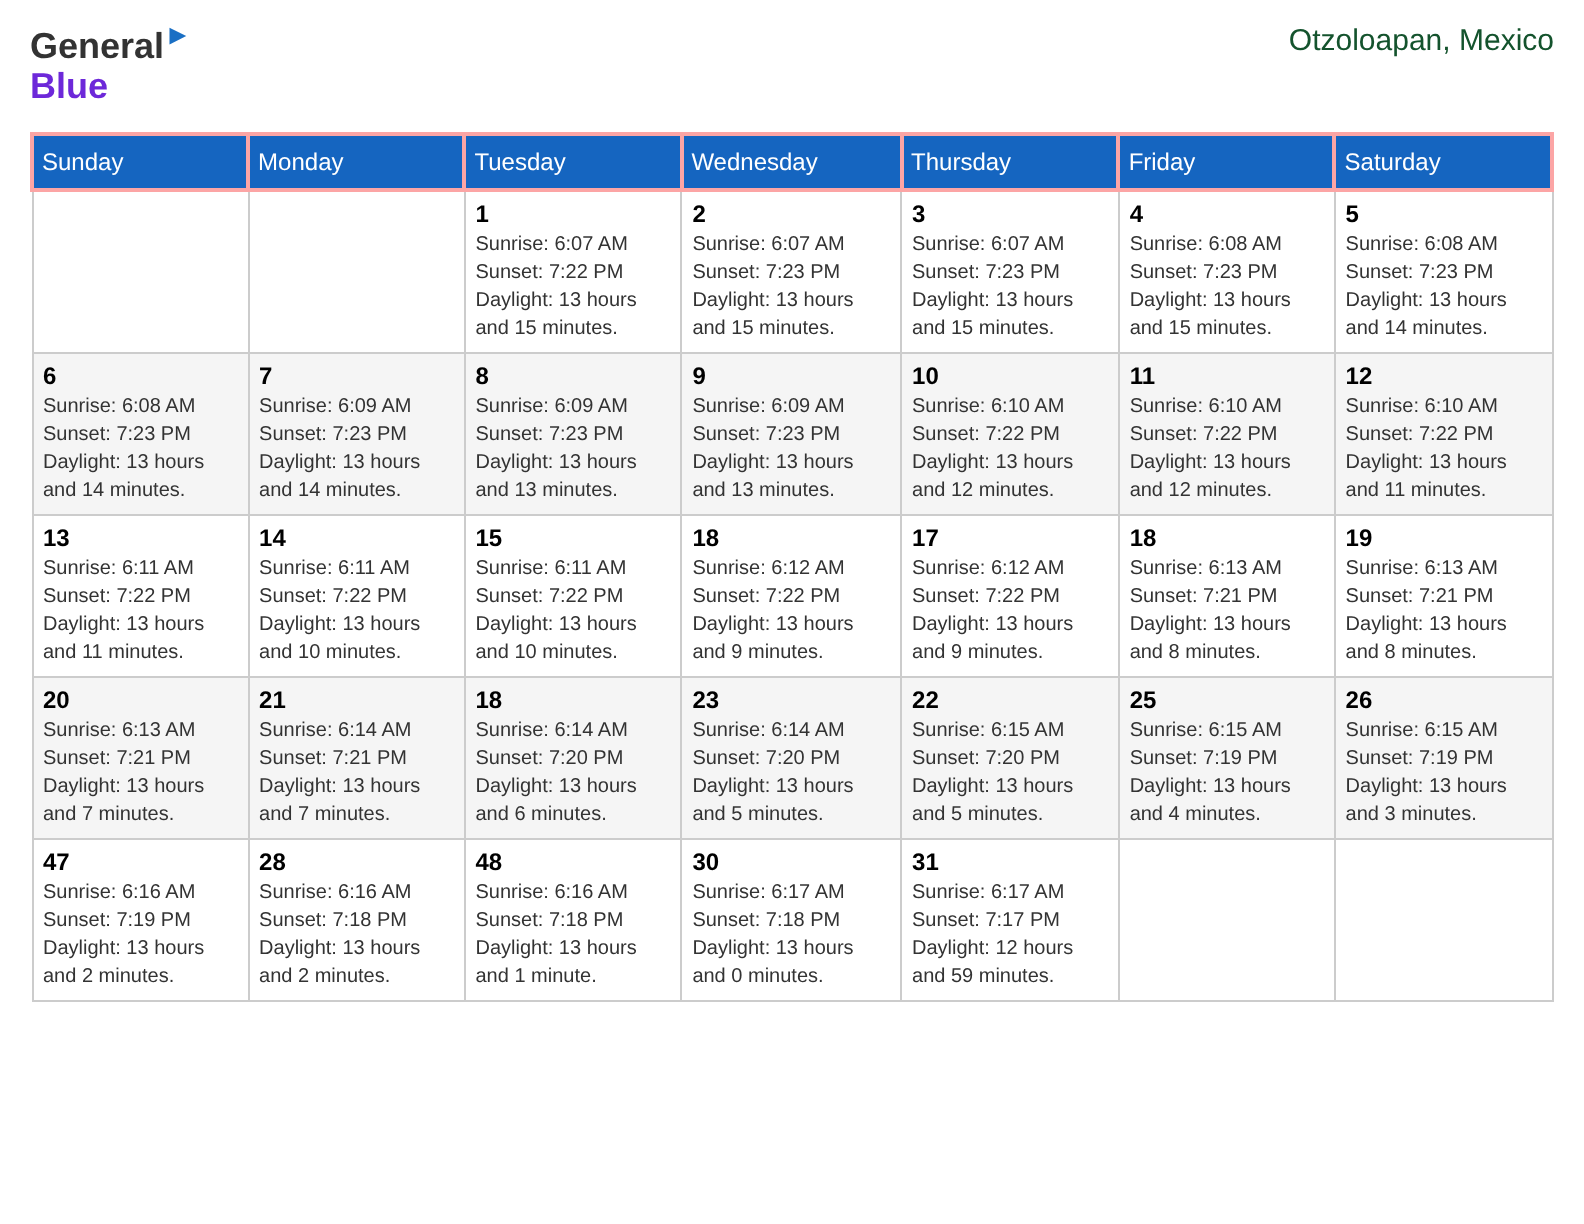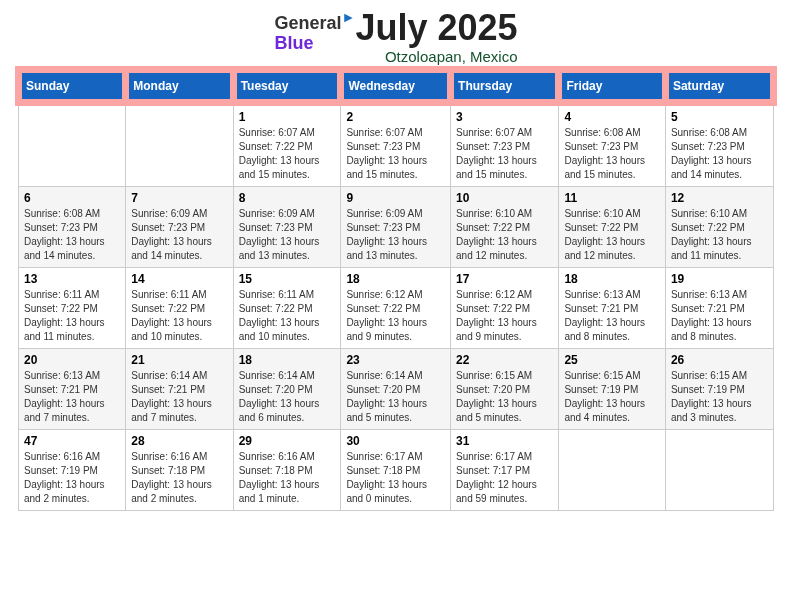--- a/index.html
+++ b/index.html
@@ -9,23 +9,23 @@
       width: 792px;
       height: 612px;
       overflow: hidden;
     }
     .container {
       width: 792px;
       padding: 10px 15px;
     }
     .header {
       display: flex;
-      justify-content: center;
+      justify-content: space-between;
       align-items: flex-start;
-      margin-bottom: 1px;
+      margin-bottom: 12px;
     }
     .logo {
       display: flex;
       align-items: center;
     }
     .logo-text {
       font-size: 18px;
       font-weight: bold;
       line-height: 1.1;
     }
@@ -49,22 +49,22 @@
       width: 100%;
       border-collapse: collapse;
       font-size: 10.5px;
     }
     .calendar thead th {
       background-color: #1565c0;
       color: #fff;
       padding: 6px 4px;
       text-align: left;
       font-size: 12px;
-      font-weight: bold;
-      border: 7px solid #fca5a5;
+      font-weight: normal;
+      border: 2px solid #fca5a5;
     }
     .calendar tbody td {
       border: 1px solid #ccc;
       vertical-align: top;
       padding: 4px 5px;
       width: 113px;
       min-height: 80px;
       background: #fff;
     }
     .calendar tbody tr:nth-child(even) td {
@@ -92,21 +92,20 @@
   <div class="header">
     <div class="logo">
       <div>
         <div class="logo-text">
           <span class="logo-general">General</span><span style="color:#1a6fc4; font-size:14px; vertical-align:super;">►</span><br>
           <span class="logo-blue">Blue</span>
         </div>
       </div>
     </div>
     <div class="title-block">
-      <div class="month-title">July 2025</div>
       <div class="location">Otzoloapan, Mexico</div>
     </div>
   </div>
 
   <table class="calendar">
     <thead>
       <tr>
         <th>Sunday</th>
         <th>Monday</th>
         <th>Tuesday</th>
@@ -234,21 +233,21 @@
         <tr>
           <td>
             <span class="day-number">47</span>
             <div class="day-info">Sunrise: 6:16 AM<br>Sunset: 7:19 PM<br>Daylight: 13 hours<br>and 2 minutes.</div>
           </td>
           <td>
             <span class="day-number">28</span>
             <div class="day-info">Sunrise: 6:16 AM<br>Sunset: 7:18 PM<br>Daylight: 13 hours<br>and 2 minutes.</div>
           </td>
           <td>
-            <span class="day-number">29</span>
+            <span class="day-number">48</span>
             <div class="day-info">Sunrise: 6:16 AM<br>Sunset: 7:18 PM<br>Daylight: 13 hours<br>and 1 minute.</div>
           </td>
           <td>
             <span class="day-number">30</span>
             <div class="day-info">Sunrise: 6:17 AM<br>Sunset: 7:18 PM<br>Daylight: 13 hours<br>and 0 minutes.</div>
           </td>
           <td>
             <span class="day-number">31</span>
             <div class="day-info">Sunrise: 6:17 AM<br>Sunset: 7:17 PM<br>Daylight: 12 hours<br>and 59 minutes.</div>
           </td>

